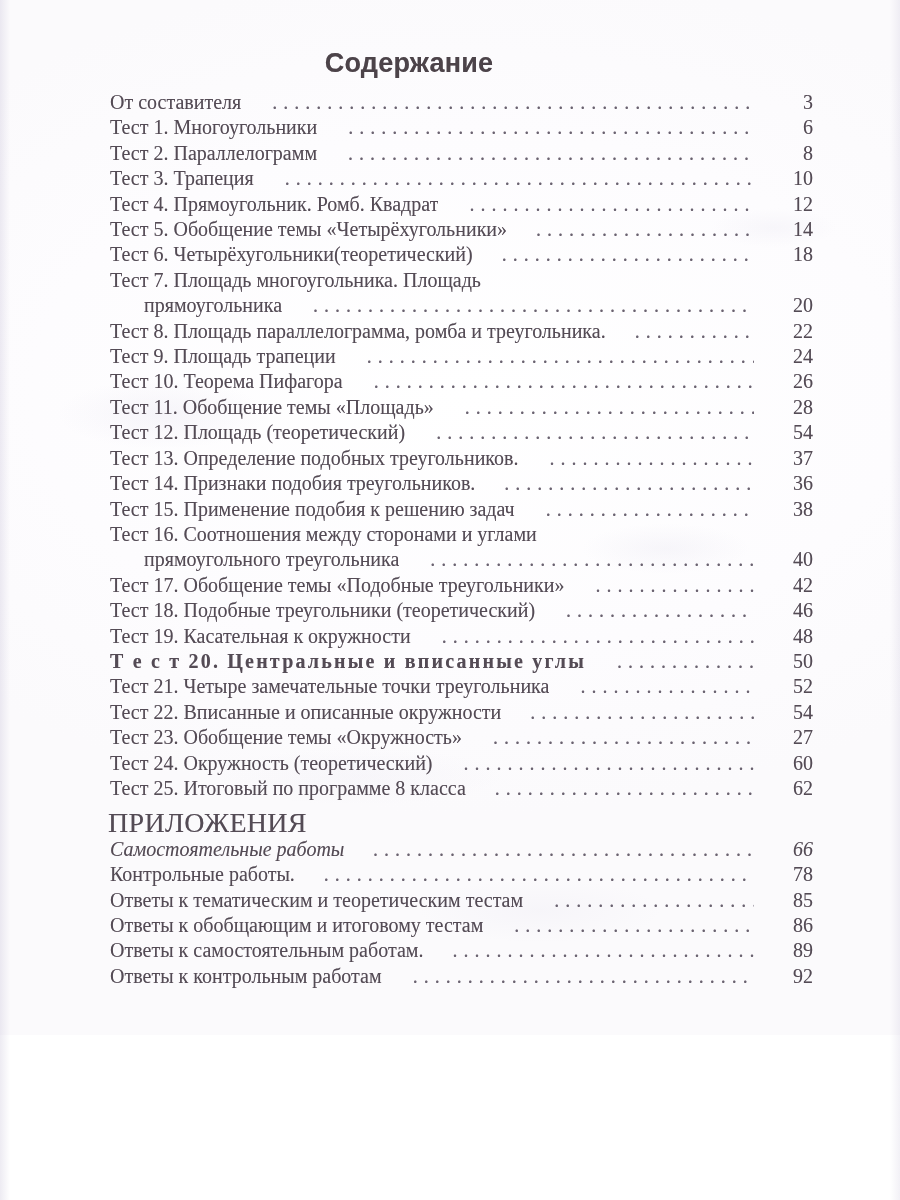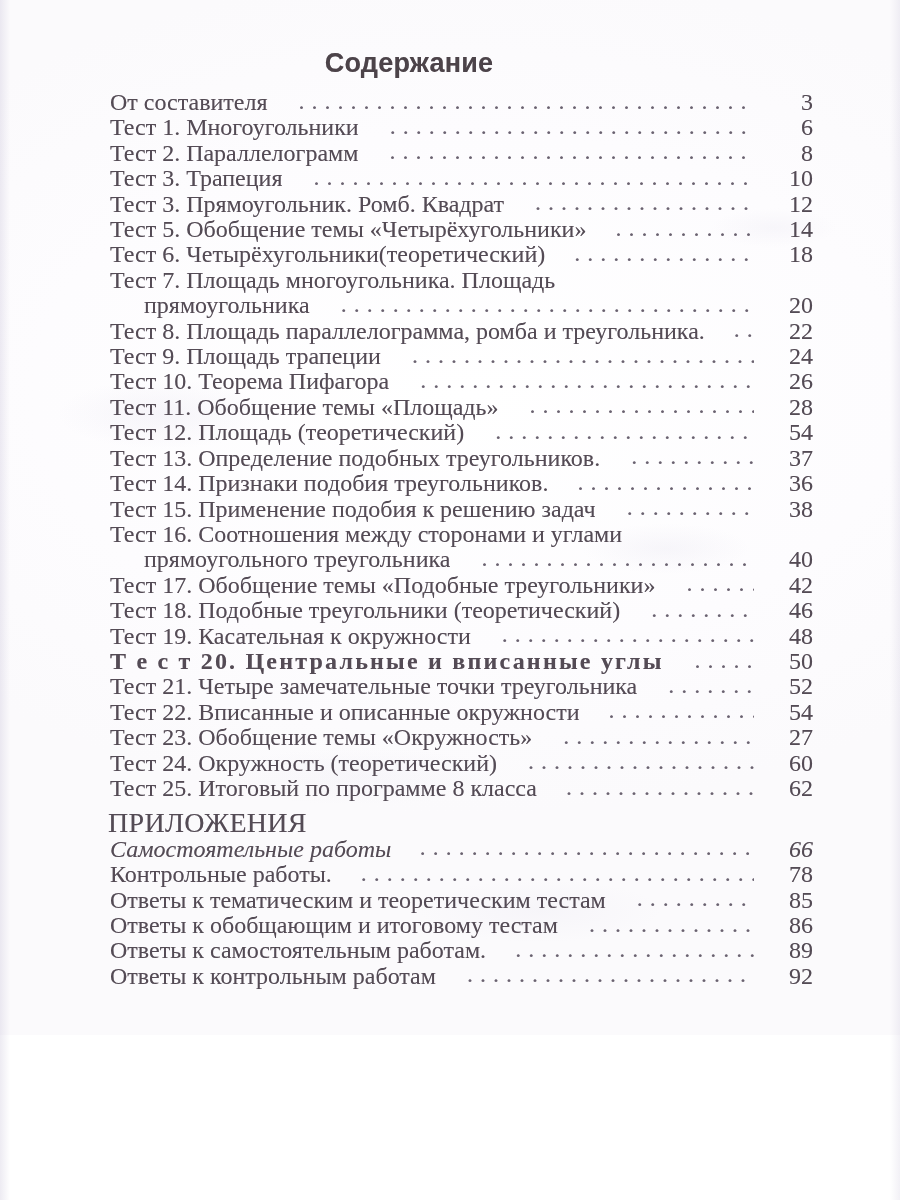--- a/index.html
+++ b/index.html
@@ -77,22 +77,22 @@
 
   .toc-list {
     position: absolute;
     left: 110px;
     top: 90px;
     width: 703px;
   }
 
   .toc-row {
     display: flex;
-    align-items: flex-start;
-    font-size: 24px;
+    align-items: flex-end;
+    font-size: 20px;
     line-height: 25.4px;
     color: #544b55;
     white-space: nowrap;
     text-shadow: 0 0 0.5px rgba(84,75,85,0.35);
     gap: 29px;
   }
   .toc-row.indent .toc-label { padding-left: 34px; }
   .toc-row.spaced-label .toc-label { letter-spacing: 2.2px; font-weight: bold; }
 
   .toc-label {
@@ -169,21 +169,21 @@
           <span class="toc-label">Тест 2. Параллелограмм</span>
           <span class="toc-leader"></span>
           <span class="toc-page">8</span>
         </div>
         <div class="toc-row">
           <span class="toc-label">Тест 3. Трапеция</span>
           <span class="toc-leader"></span>
           <span class="toc-page">10</span>
         </div>
         <div class="toc-row">
-          <span class="toc-label">Тест 3. Прямоугольник. Ромб. Квадрат</span>
+          <span class="toc-label">Тест 4. Прямоугольник. Ромб. Квадрат</span>
           <span class="toc-leader"></span>
           <span class="toc-page">12</span>
         </div>
         <div class="toc-row tight">
           <span class="toc-label">Тест 5. Обобщение темы «Четырёхугольники»</span>
           <span class="toc-leader"></span>
           <span class="toc-page">14</span>
         </div>
         <div class="toc-row tight">
           <span class="toc-label">Тест 6. Четырёхугольники(теоретический)</span>

